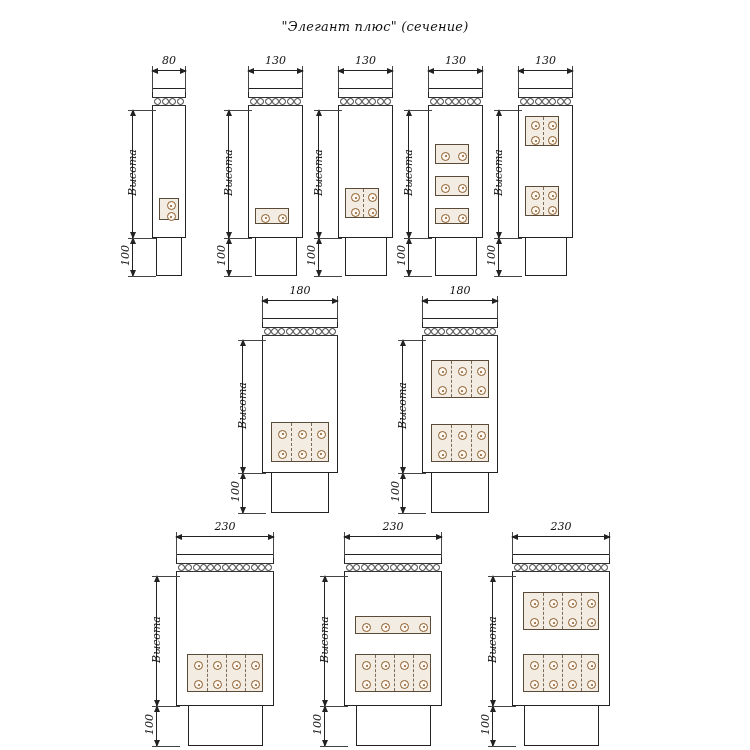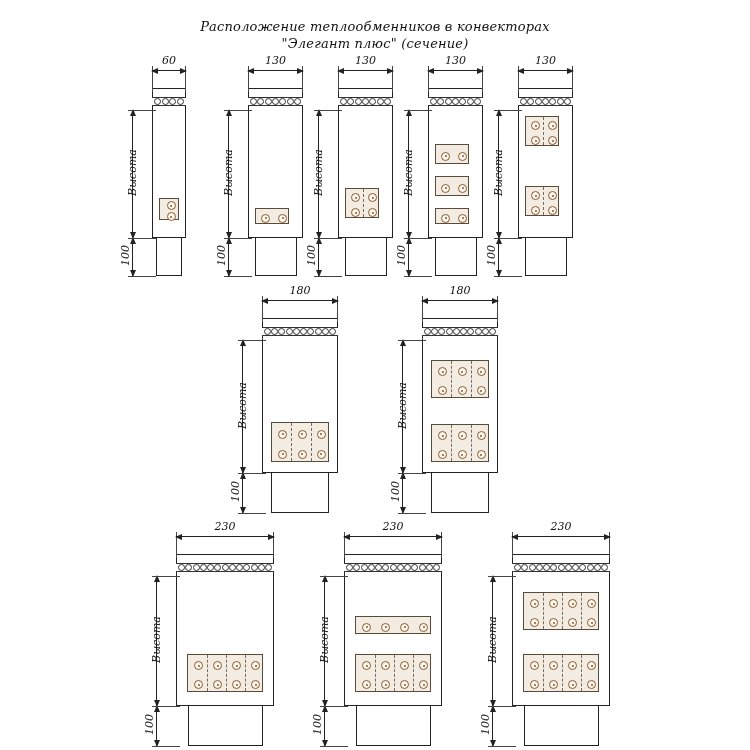--- a/index.html
+++ b/index.html
@@ -171,42 +171,41 @@
     transform: rotate(-90deg);
     transform-origin: 50% 50%;
   }
 </style>
 </head>
 <body>
 
 <div id="stage">
 
   <div class="title">
-    <span>Расположение теплообменников в конвекторах</span>
     <span class="l2">"Элегант плюс" (сечение)</span>
   </div>
 
   <div id="figures">
       <div class="fig" style="left: 152px; top: 88px; width: 34px; height: 194px;">
         <div class="case" style="left: 0px; top: 0px; width: 34px; height: 150px;"></div>
         <div class="grille" style="left: 0px; top: 9px; width: 34px; height: 9px;">
           <i></i>
           <i></i>
           <i></i>
           <i></i>
         </div>
         <div class="foot" style="left: 4px; top: 150px; width: 26px; height: 38px;"></div>
         <div class="hx" style="left: 7px; top: 110px; width: 20px; height: 22px;">
           <span class="hole" style="left: 10px; top: 5.5px;"></span>
           <span class="hole" style="left: 10px; top: 16.5px;"></span>
         </div>
         <div class="ext" style="left: 0px; top: -22px; height: 26px;"></div>
         <div class="ext" style="left: 33px; top: -22px; height: 26px;"></div>
         <div class="dimtop" style="left: 0px; top: -18px; width: 34px;"></div>
-        <div class="dimlabel" style="left: -20px; top: -34px; width: 74px;">60</div>
+        <div class="dimlabel" style="left: -20px; top: -34px; width: 74px;">80</div>
         <div class="dimv" style="left: -20px; top: 22px; height: 128px;"></div>
         <div class="vlabel" style="left: -50px; top: 78px; width: 60px; text-align: center;">Высота</div>
         <div class="dimv" style="left: -20px; top: 150px; height: 38px;"></div>
         <div class="vlabel" style="left: -52px; top: 161px; width: 50px; text-align: center;">100</div>
         <div class="exth" style="left: -24px; top: 22px; width: 28px;"></div>
         <div class="exth" style="left: -24px; top: 150px; width: 28px;"></div>
         <div class="exth" style="left: -24px; top: 188px; width: 28px;"></div>
       </div>
       <div class="fig" style="left: 248px; top: 88px; width: 55px; height: 194px;">
         <div class="case" style="left: 0px; top: 0px; width: 55px; height: 150px;"></div>

